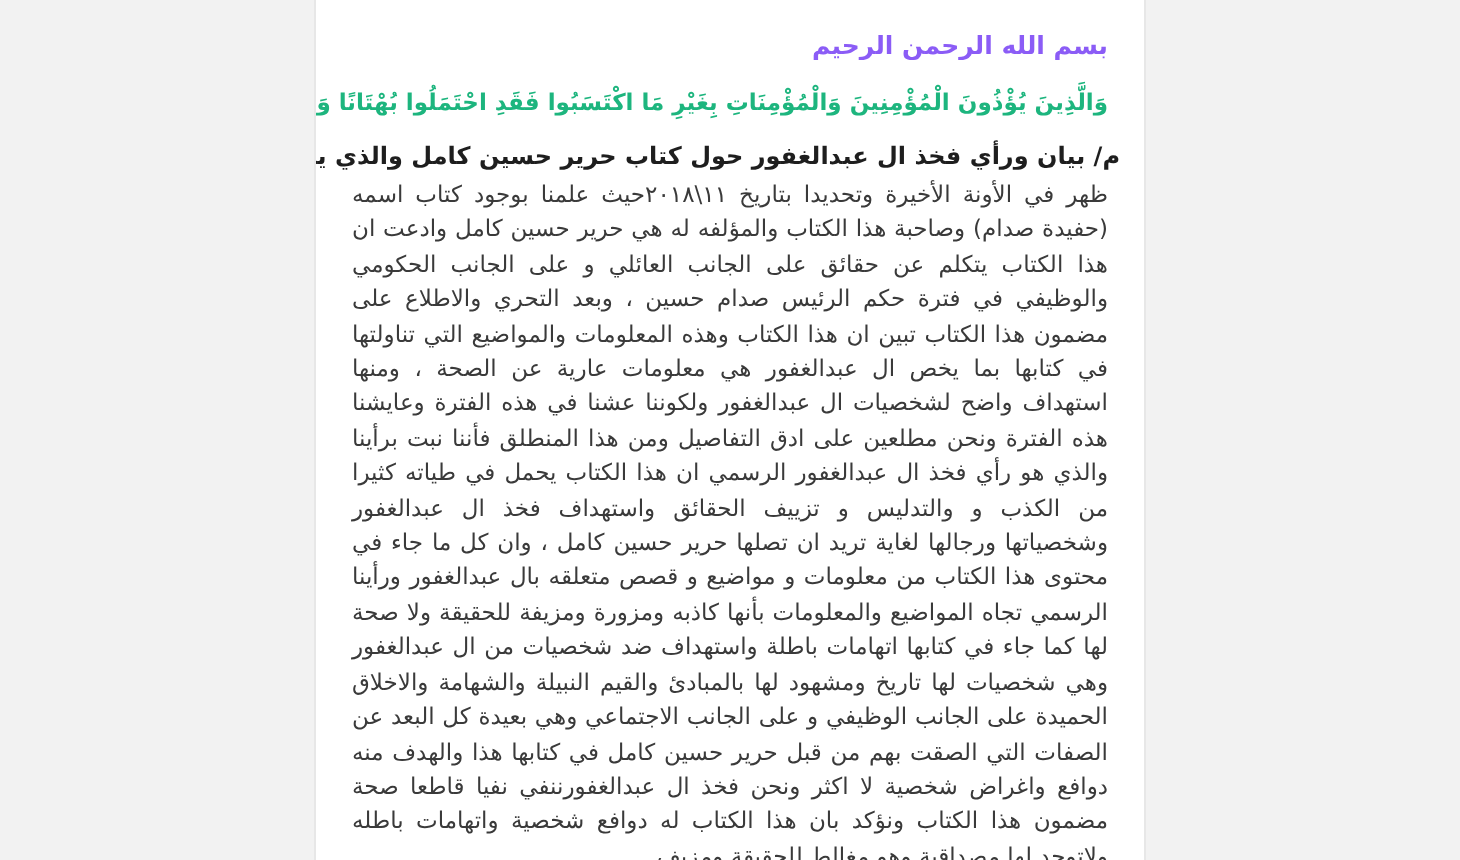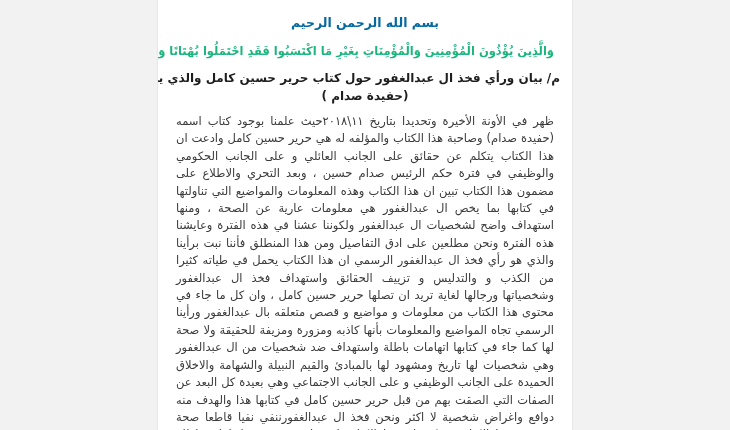--- a/index.html
+++ b/index.html
@@ -22,24 +22,24 @@
     width: 416px;
     box-sizing: border-box;
     background: #ffffff;
     border-left: 1px solid #e7e7e7;
     border-right: 1px solid #e7e7e7;
     padding: 15px 18px 0 18px;
     direction: rtl;
     overflow: hidden;
   }
   .basmala {
-    text-align: center;
+    text-align: right;
     font-weight: bold;
     font-size: 12.5px;
-    color: #0369a1;
+    color: #8b5cf6;
     margin: 0 0 14px 0;
     white-space: nowrap;
   }
   .verse {
     text-align: center;
     font-weight: bold;
     font-size: 11.5px;
     color: #1db57e;
     margin: 0 0 13px 0;
     white-space: nowrap;
@@ -69,16 +69,15 @@
   }
 </style>
 </head>
 <body>
 
 <div class="canvas">
   <div class="page">
     <div class="basmala">بسم الله الرحمن الرحيم</div>
     <div class="verse" style="color: rgb(29, 181, 126);">وَالَّذِينَ يُؤْذُونَ الْمُؤْمِنِينَ وَالْمُؤْمِنَاتِ بِغَيْرِ مَا اكْتَسَبُوا فَقَدِ احْتَمَلُوا بُهْتَانًا وَإِثْمًا مُبِينًا</div>
     <div class="heading">م/ بيان ورأي فخذ ال عبدالغفور حول كتاب حرير حسين كامل والذي يحمل عنوان</div>
-    <div class="subheading">(حفيدة صدام )</div>
     <div class="body-text" style="color: rgb(58, 58, 58);">ظهر في الأونة الأخيرة وتحديدا بتاريخ ١١\٢٠١٨حيث علمنا بوجود كتاب اسمه (حفيدة صدام) وصاحبة هذا الكتاب والمؤلفه له هي حرير حسين كامل وادعت ان هذا الكتاب يتكلم عن حقائق على الجانب العائلي و على الجانب الحكومي والوظيفي في فترة حكم الرئيس صدام حسين ، وبعد التحري والاطلاع على مضمون هذا الكتاب تبين ان هذا الكتاب وهذه المعلومات والمواضيع التي تناولتها في كتابها بما يخص ال عبدالغفور هي معلومات عارية عن الصحة ، ومنها استهداف واضح لشخصيات ال عبدالغفور ولكوننا عشنا في هذه الفترة وعايشنا هذه الفترة ونحن مطلعين على ادق التفاصيل ومن هذا المنطلق فأننا نبت برأينا والذي هو رأي فخذ ال عبدالغفور الرسمي ان هذا الكتاب يحمل في طياته كثيرا من الكذب و والتدليس و تزييف الحقائق واستهداف فخذ ال عبدالغفور وشخصياتها ورجالها لغاية تريد ان تصلها حرير حسين كامل ، وان كل ما جاء في محتوى هذا الكتاب من معلومات و مواضيع و قصص متعلقه بال عبدالغفور ورأينا الرسمي تجاه المواضيع والمعلومات بأنها كاذبه ومزورة ومزيفة للحقيقة ولا صحة لها كما جاء في كتابها اتهامات باطلة واستهداف ضد شخصيات من ال عبدالغفور وهي شخصيات لها تاريخ ومشهود لها بالمبادئ والقيم النبيلة والشهامة والاخلاق الحميدة على الجانب الوظيفي و على الجانب الاجتماعي وهي بعيدة كل البعد عن الصفات التي الصقت بهم من قبل حرير حسين كامل في كتابها هذا والهدف منه دوافع واغراض شخصية لا اكثر ونحن فخذ ال عبدالغفورننفي نفيا قاطعا صحة مضمون هذا الكتاب ونؤكد بان هذا الكتاب له دوافع شخصية واتهامات باطله ولاتوجد لها مصداقية وهو مغالط للحقيقة ومزيف</div>
   </div>
 </div>
 
 </body></html>

